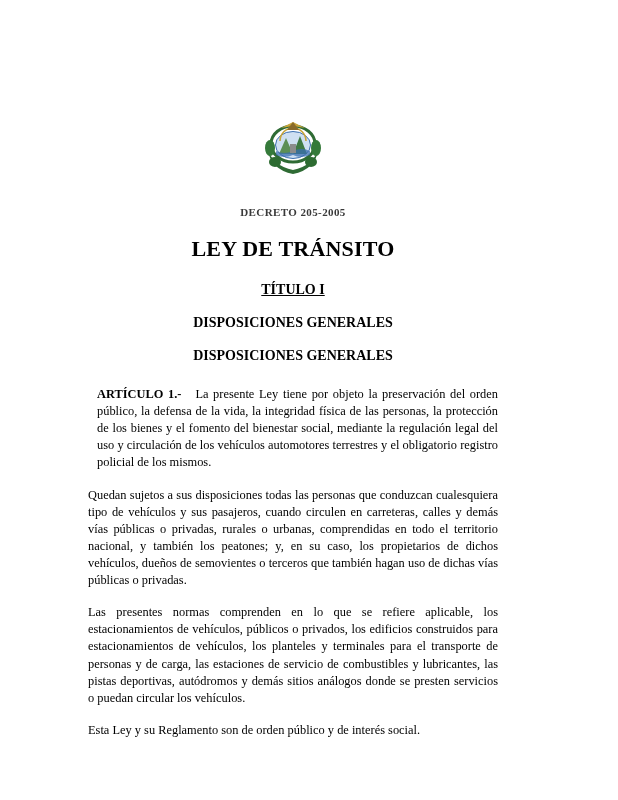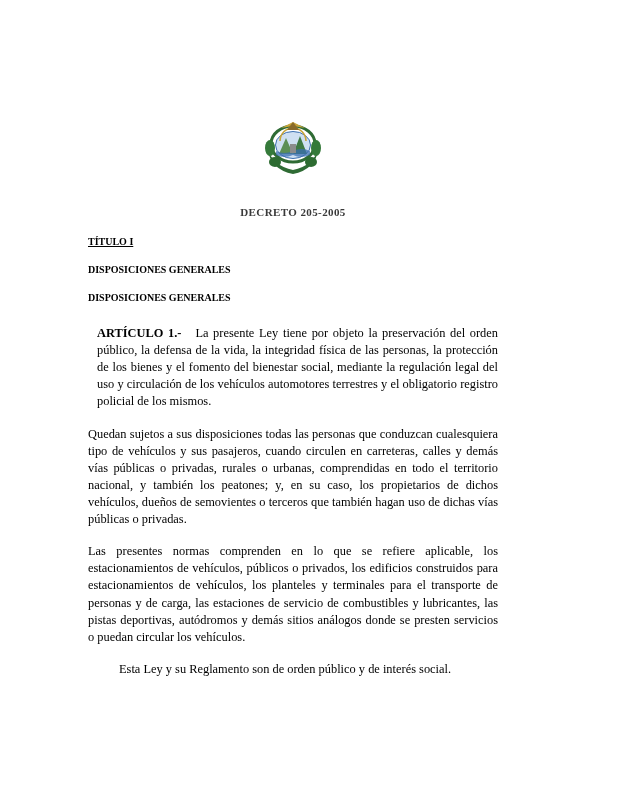--- a/index.html
+++ b/index.html
@@ -42,36 +42,36 @@
     margin: 0 0 18px 0;
   }
   .doc-title {
     text-align: center;
     font-size: 22px;
     font-weight: bold;
     letter-spacing: 0.2px;
     margin: 0 0 20px 0;
   }
   .heading-center {
-    font-size: 10px;
+    text-align: center;
+    font-size: 14px;
     font-weight: bold;
     margin: 0 0 17px 0;
   }
   .heading-center.underline span {
     text-decoration: underline;
   }
   .body-block {
     font-size: 12.4px;
     line-height: 1.38;
     text-align: justify;
     margin: 0 0 15px 0;
   }
   .body-block:last-child {
     margin-bottom: 0;
-    margin-left: 31px;
   }
   .art-label {
     font-weight: bold;
   }
   .gap-after-title {
     margin-top: 22px;
     margin-left: 9px;
   }
 </style>
 </head>
@@ -104,20 +104,21 @@
         <ellipse cx="52" cy="44" rx="6" ry="5" fill="#2d6b31"></ellipse>
 
         <path d="M22 10 L34 4 L46 10 L34 8 Z" fill="#c8a43a"></path>
         <path d="M28 12 l6 -8 l6 8 z" fill="#8a6b2a"></path>
       </svg>
     </span>
   </div>
 
   <div class="decree">DECRETO 205-2005</div>
 
+  <h1 class="doc-title">LEY DE TRÁNSITO</h1>
 
   <div class="heading-center underline"><span>TÍTULO I</span></div>
 
   <div class="heading-center">DISPOSICIONES GENERALES</div>
 
 
   <div class="heading-center">DISPOSICIONES GENERALES</div>
 
   <p class="body-block gap-after-title">
     <span class="art-label">ARTÍCULO 1.-</span>

